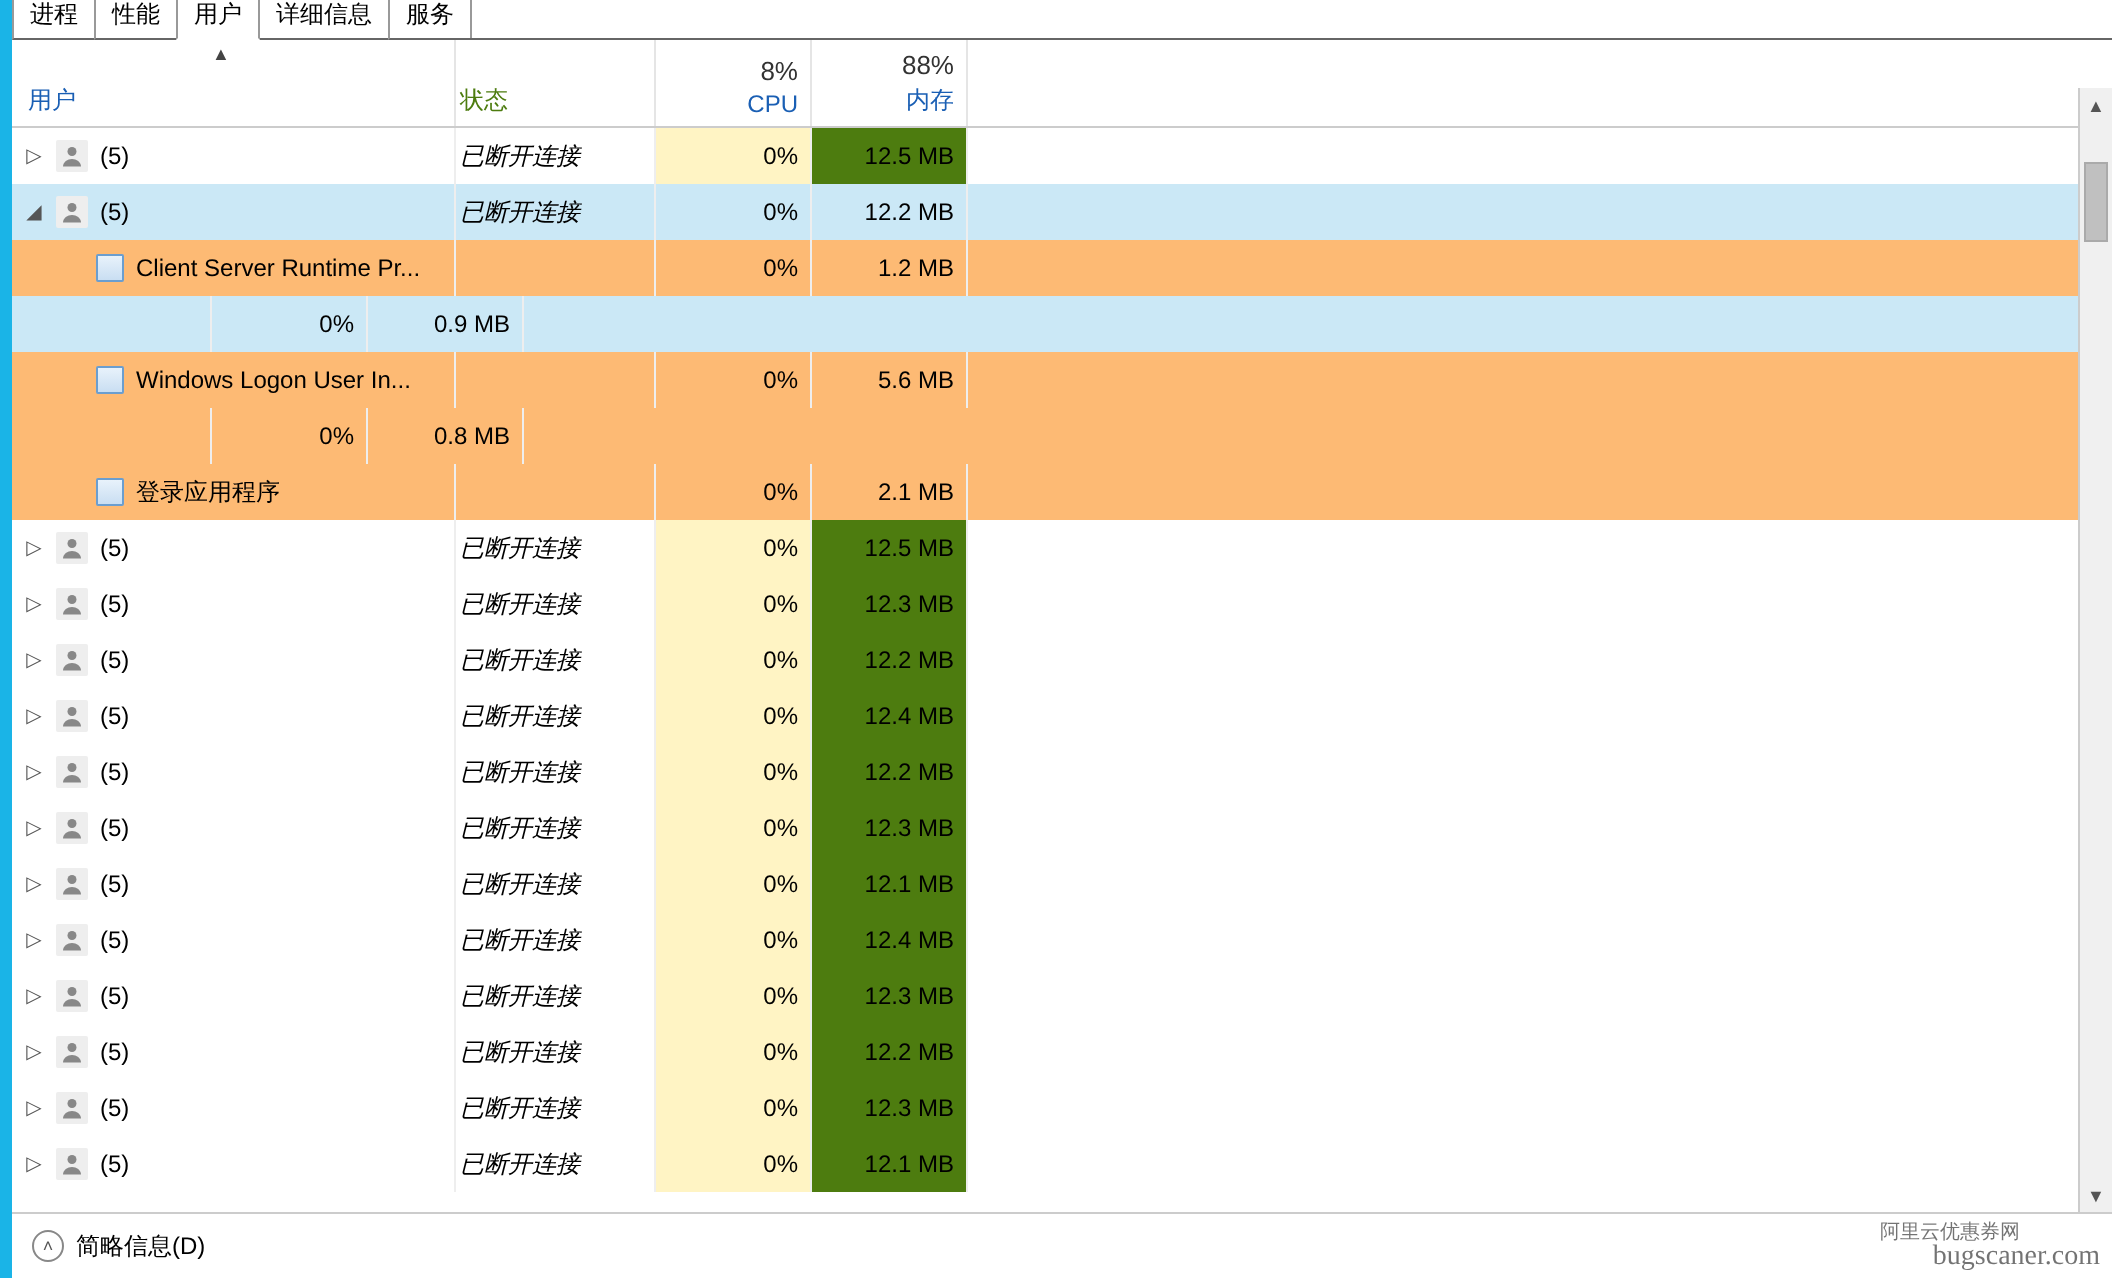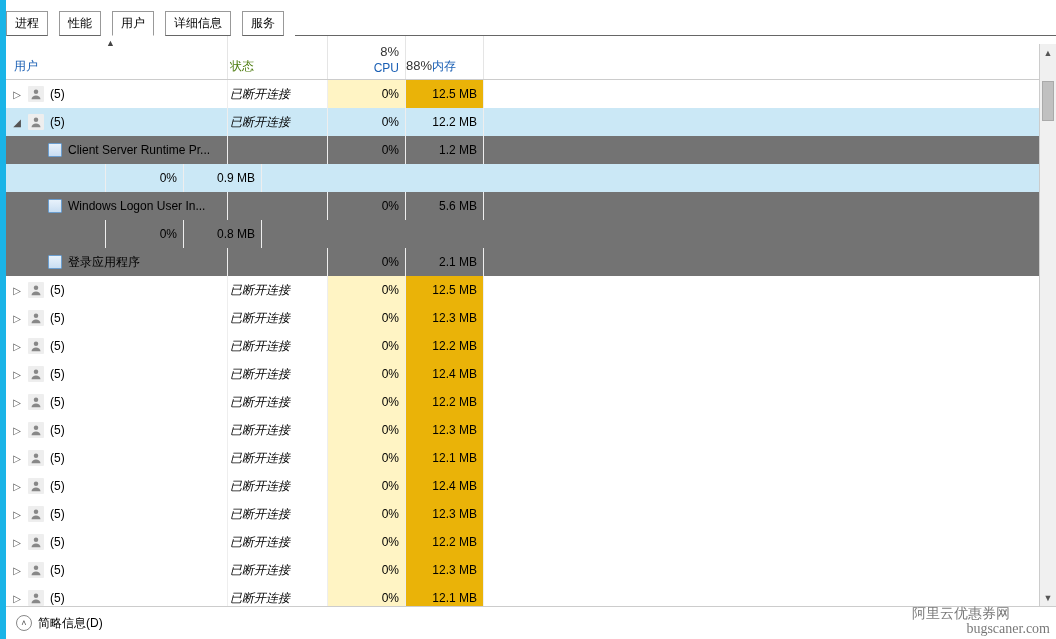--- a/index.html
+++ b/index.html
@@ -14,23 +14,22 @@
     width: 1056px;
     height: 639px;
     border-left: 6px solid #1AB4E7;
     position: relative;
     display: flex;
     flex-direction: column;
   }
   .tabs {
     display: flex;
     align-items: flex-end;
-    height: 36px;
+    height: 20px;
     background: #fff;
-    gap: 12px;
   }
   .tab {
     padding: 3px 8px;
     font-size: 12px;
     border: 1px solid #999;
     border-bottom: 1px solid #666;
     background: #fff;
     margin-right: -1px;
     cursor: pointer;
     color: #000;
@@ -93,42 +92,42 @@
     align-items: flex-end;
     padding-right: 6px;
     padding-bottom: 4px;
     color: #1A5FB4;
     border-right: 1px solid #e5e5e5;
     background: #fff;
   }
   .col-mem-head {
     width: 78px;
     display: flex;
-    flex-direction: row;
-    justify-content: flex-start;
+    flex-direction: column;
+    justify-content: flex-end;
     align-items: flex-end;
     padding-right: 6px;
     padding-bottom: 4px;
     color: #1A5FB4;
     border-right: 1px solid #e5e5e5;
   }
   .col-rest-head { flex: 1; }
   .pctvalue { color: #333; font-size: 13px; text-align: right; margin-bottom: 2px; }
   .tbody {
     flex: 1;
     overflow: hidden;
     position: relative;
   }
   .row {
     display: flex;
     height: 28px;
     align-items: center;
   }
   .row.selected { background: #CBE8F6; }
-  .row.childsel { background: #737373; justify-content: flex-end; }
+  .row.childsel { background: #fdba74; justify-content: flex-end; }
   .col-user {
     width: 222px;
     display: flex;
     align-items: center;
     height: 100%;
     border-right: 1px solid #eee;
   }
   .col-status {
     width: 100px;
     height: 100%;
@@ -148,21 +147,21 @@
     background: #FFF4C4;
     border-right: 1px solid #eee;
   }
   .col-mem {
     width: 78px;
     height: 100%;
     display: flex;
     align-items: center;
     justify-content: flex-end;
     padding-right: 6px;
-    background: #eab308;
+    background: #4d7c0f;
     border-right: 1px solid #eee;
   }
   .row.selected .col-cpu, .row.selected .col-mem,
   .row.childsel .col-cpu, .row.childsel .col-mem { background: transparent; }
   .col-rest { flex: 1; height: 100%; }
   .disclose {
     width: 22px;
     text-align: center;
     font-size: 10px;
     color: #555;
@@ -210,21 +209,21 @@
     display:flex; align-items:center; justify-content:center; font-size:9px; color:#555;
   }
   .watermark {
     position: absolute;
     right: 6px; bottom: 2px;
     font-family: Georgia, serif;
     font-size: 14px;
     color: rgba(0,0,0,0.55);
     pointer-events: none;
   }
-  .watermark .cn { font-family:"Microsoft YaHei",sans-serif; font-size:14px; position:absolute; right:40px; bottom:14px; white-space:nowrap; color:rgba(0,0,0,0.55);}
+  .watermark .cn { font-family:"Microsoft YaHei",sans-serif; font-size:10px; position:absolute; right:40px; bottom:14px; white-space:nowrap; color:rgba(0,0,0,0.55);}
 </style>
 </head>
 <body>
 
 <div class="window">
 
   <div class="tabs">
     <div class="tab">进程</div>
     <div class="tab">性能</div>
     <div class="tab active">用户</div>

